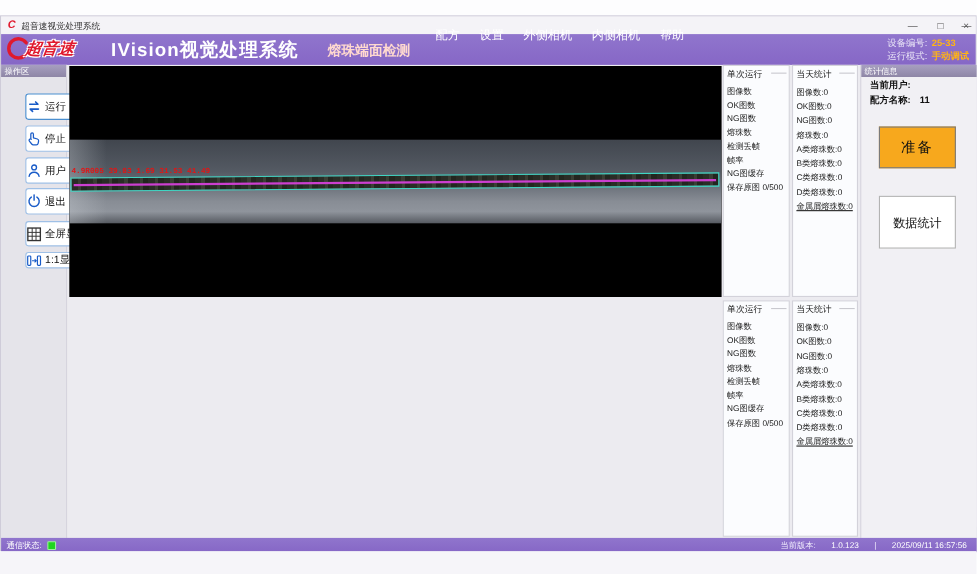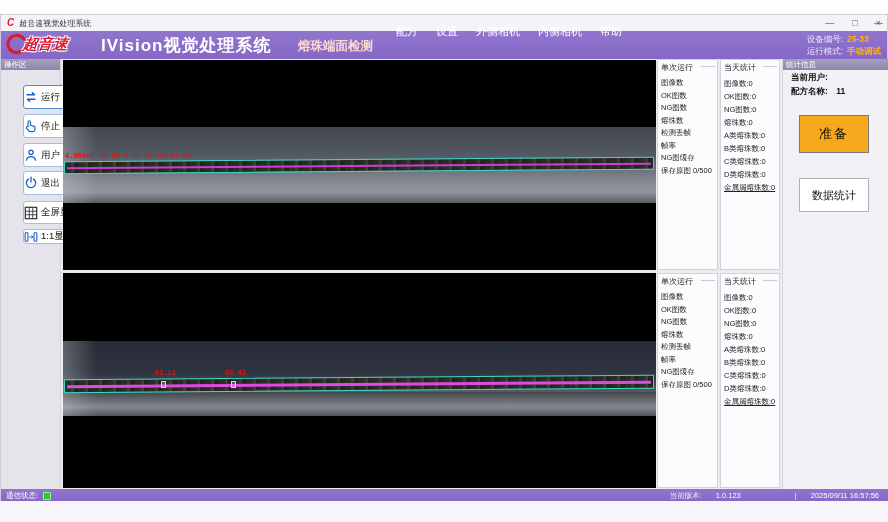--- a/index.html
+++ b/index.html
@@ -77,28 +77,28 @@
   .c1 { left:656px; }
   .c2 { left:719px; width:60px; }
 
   
   .infopanel { position:absolute; left:781px; top:0; width:107px; height:430px; background:#f1f0f4; border-left:1px solid #d6d4de; }
   .info-line { position:absolute; left:8px; font-size:8.5px; font-weight:bold; color:#111; white-space:nowrap; }
   .il1 { top:13px; }
   .il2 { top:27px;text-align:center; }
   .info-line .ival { font-weight:bold; margin-left:6px; }
   .btn-prepare { position:absolute; left:16px; top:56px; width:70px; height:38px; background:#f7a81d; border:1px solid #7a7a7a; font-size:13px; color:#111; font-family:Liberation Sans, sans-serif; letter-spacing:2px; display:flex; align-items:center; justify-content:center; cursor:default; }
-  .btn-datastats { position:absolute; left:16px; top:119px; width:70px; height:34px; background:#fff; border:1px solid #b3b3b3; font-size:11px; color:#111; font-family:"Liberation Serif","DejaVu Serif",serif; display:flex; align-items:center; justify-content:center; cursor:default; }
+  .btn-datastats { position:absolute; left:16px; top:119px; width:70px; height:48px; background:#fff; border:1px solid #b3b3b3; font-size:11px; color:#111; font-family:"Liberation Serif","DejaVu Serif",serif; display:flex; align-items:center; justify-content:center; cursor:default; }
 
   
   .statusbar { position:absolute; left:0; top:474px; width:888px; height:13px; background:linear-gradient(180deg,#9075cd,#8667c6); color:#fff; }
   .sb-left { position:absolute; left:5px; top:0; height:13px; display:flex; align-items:center; gap:5px; font-size:7.5px; }
   .comm-dot { width:8px; height:8px; background:#1fd41f; border:1px solid #9bf09b; border-radius:1px; }
   .sb-right { position:absolute; right:10px; top:0; height:13px; display:flex; align-items:center; gap:14px; font-size:7.5px; }
-  .sb-right .dim { color:#efeafc;margin-left:40px; }
+  .sb-right .dim { color:#efeafc; }
 
   .below { position:absolute; left:0; top:501px; width:888px; height:21px; background:#f6f5f9; }
 </style>
 </head>
 <body>
 
 <div class="canvas">
   <div class="app">
 
     <div class="titlebar">
@@ -193,32 +193,20 @@
       <div class="cam cam1">
         <div class="band band1">
             <div class="lite"></div>
           </div>
         <div class="strip strip1">
           <div class="mline"></div>
         </div>
         <div class="anno a1">4.9R005 39.83 1.69  31.53 41.49</div>
       </div>
 
-      <div class="cam cam2">
-        <div class="band band2">
-            <div class="lite"></div>
-          </div>
-        <div class="strip strip2">
-          <div class="mline"></div>
-        </div>
-        <div class="anno a2">53.11</div>
-        <div class="anno a3">56.43</div>
-        <div class="defmark m1"></div>
-        <div class="defmark m2"></div>
-      </div>
 
       <div class="stat-col c1 g1">
         <div class="stat-title">单次运行</div>
         <div>
             <div class="stat-row">图像数</div>
             <div class="stat-row">OK图数</div>
             <div class="stat-row">NG图数</div>
             <div class="stat-row">熔珠数</div>
             <div class="stat-row">检测丢帧</div>
             <div class="stat-row">帧率</div>

